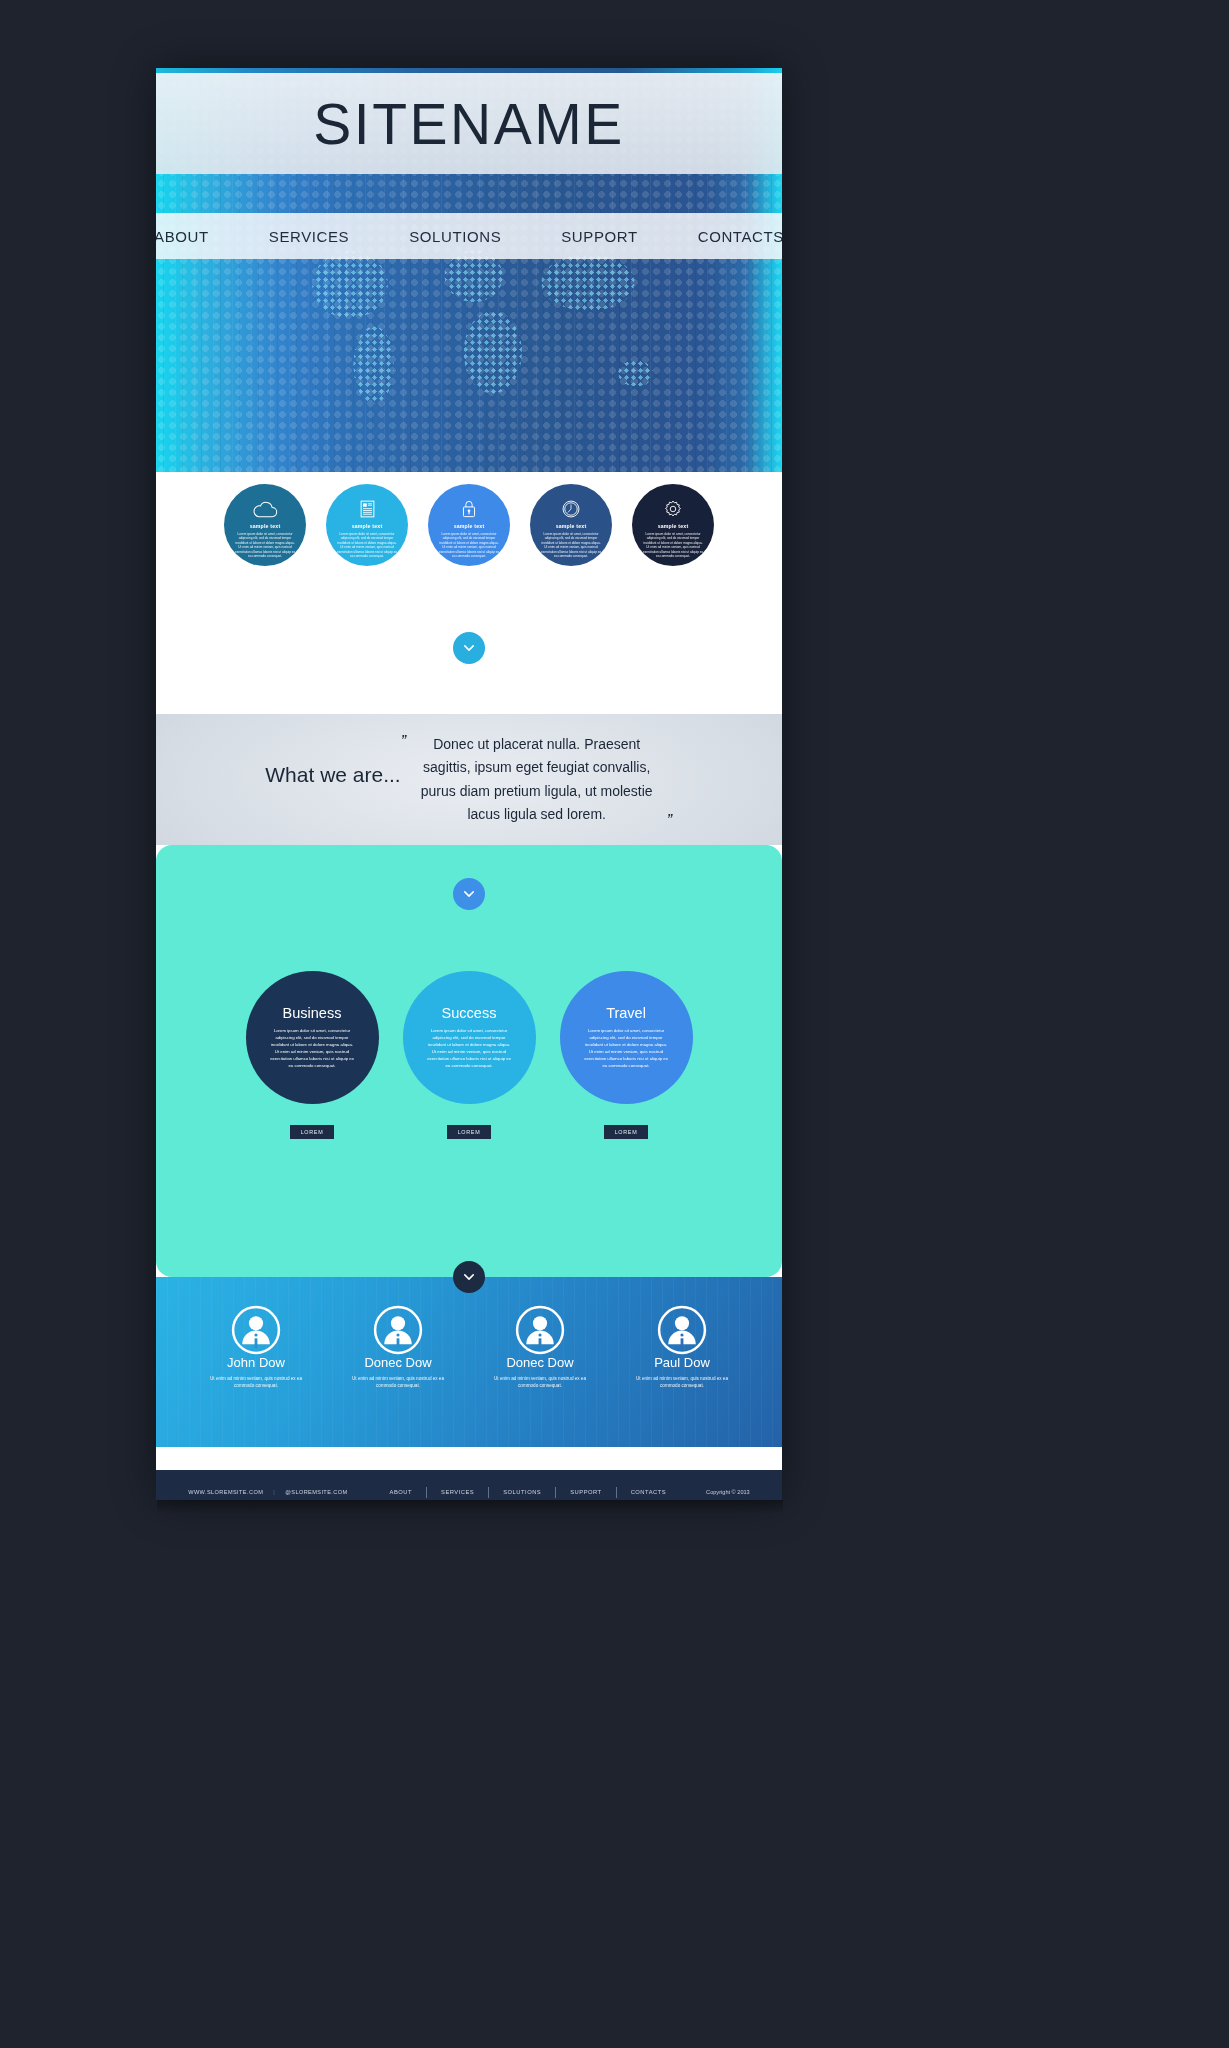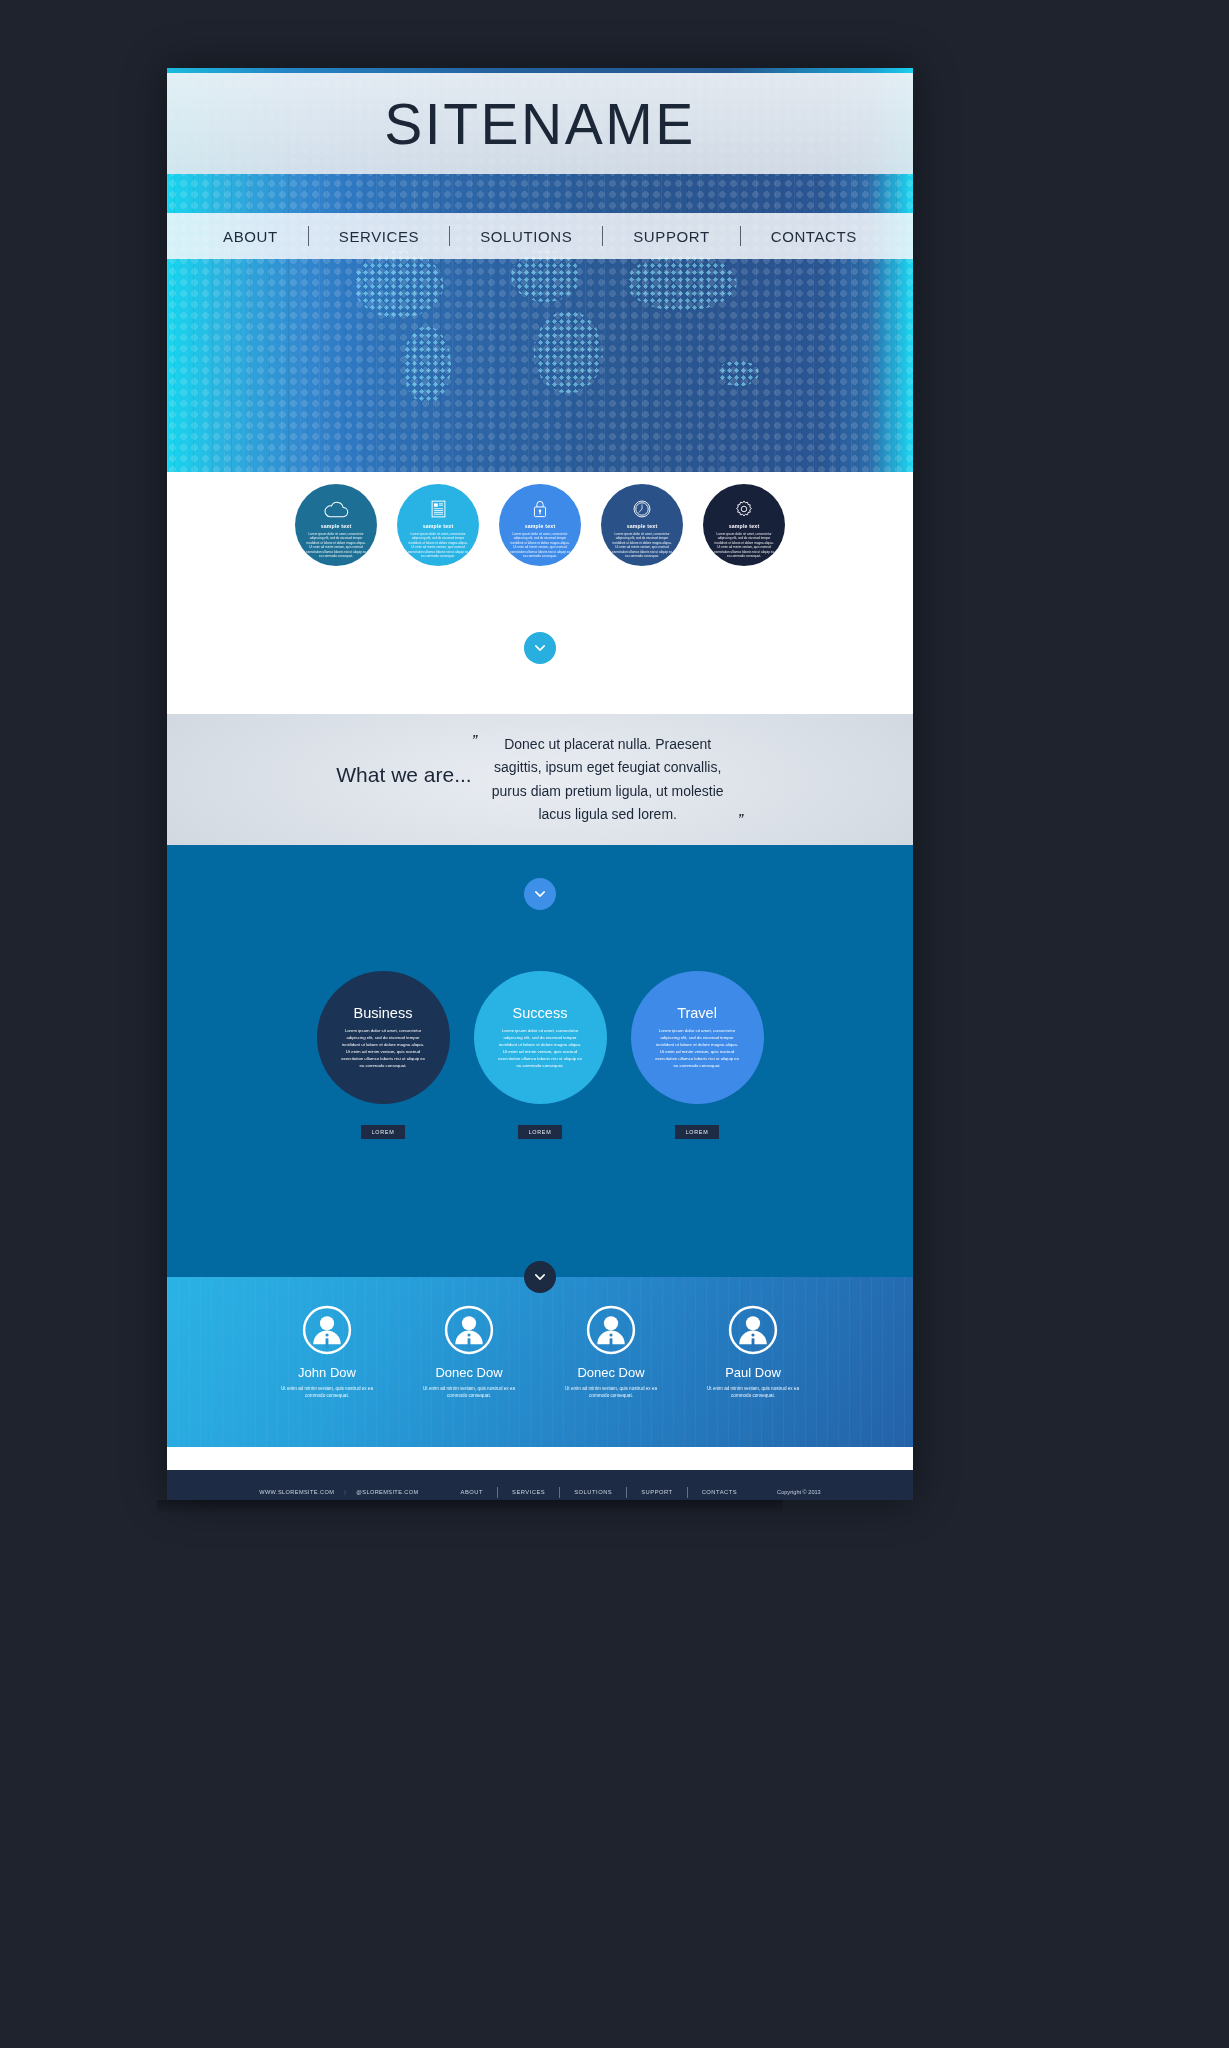--- a/index.html
+++ b/index.html
@@ -11,23 +11,23 @@
     overflow: hidden;
   }
   .page-root {
     position: relative;
     width: 1229px;
     height: 2048px;
     background: #1e232e;
   }
   .site {
     position: absolute;
-    left: 167px;
+    left: 156px;
     top: 68px;
-    width: 746px;
+    width: 626px;
     height: 1432px;
     background: #ffffff;
     overflow: hidden;
     box-shadow: 0 0 40px rgba(0,0,0,0.45);
   }
 
   
   .hero {
     position: relative;
     width: 100%;
@@ -134,21 +134,21 @@
     display:flex; flex-direction:row; align-items:center; justify-content:center;
   }
   .whatwe h2 { font-size:21px; font-weight:400; color:#1b2637; margin-bottom:10px; }
   .quote-wrap { display:flex; align-items:flex-start; }
   .qmark { font-size:12px; color:#1b2637; font-weight:bold; font-style:italic; line-height:1; }
   .qmark.left { margin-right:5px; margin-top:1px; }
   .qmark.right { margin-left:5px; align-self:flex-end; margin-bottom:1px; }
   .quote-text { font-size:14px; color:#1b2637; line-height:1.65; text-align:center; max-width:250px; }
 
   
-  .bigsec { position:relative; width:100%; height:432px; background:#0369a1; }
+  .bigsec { position:relative; width:100%; height:432px; background:#5eead4;border-radius:16px; }
   .chev-2 { top:33px; background:#3d8fe8; }
   .bigrow {
     position:absolute; top:126px; left:0; width:100%;
     display:flex; justify-content:center; gap:24px;
   }
   .bigcirc {
     width:133px; height:133px; border-radius:50%;
     display:flex; flex-direction:column; align-items:center; justify-content:center;
     color:#fff; text-align:center;
   }
@@ -176,21 +176,21 @@
       rgba(255,255,255,0.04) 0px, rgba(255,255,255,0.04) 1px,
       rgba(0,0,0,0) 1px, rgba(0,0,0,0) 11px);
   }
   .chev-3 { top:-16px; background:#1c2a42; }
   .teamrow {
     position:absolute; top:28px; left:0; width:100%;
     display:flex; justify-content:center; gap:36px;
   }
   .member { width:106px; text-align:center; color:#fff; }
   .member .avatar { display:flex; justify-content:center; }
-  .member .mname { font-size:13px; font-weight:400; margin-top:10px; }
+  .member .mname { font-size:13px; font-weight:400; }
   .member .mbody { font-size:4.6px; line-height:1.6; margin-top:5px; opacity:.92; }
 
   .white-strip { width:100%; height:23px; background:#fff; }
 
   
   .footer {
     position:relative; width:100%; height:44px; background:#1d2b45;
     display:flex; align-items:center; justify-content:center;
     color:#ccd5e2;
   }

